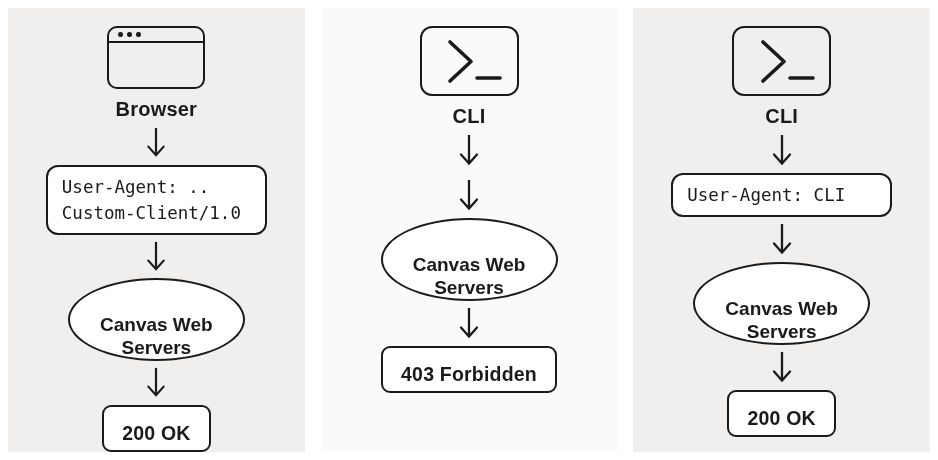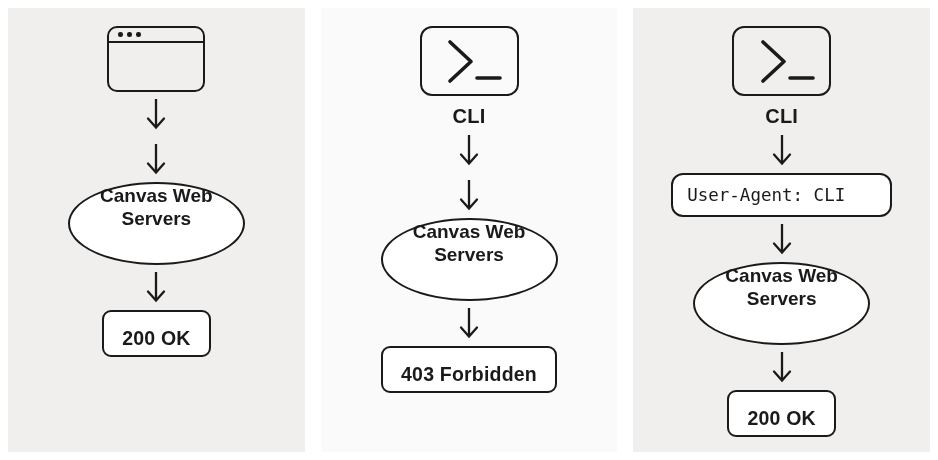--- a/index.html
+++ b/index.html
@@ -61,21 +61,21 @@
     font-size: 17.5px; line-height: 26px;
     white-space: pre-line;
     text-align: left;
   }
 
   
   .ellipse {
     width: 177px; height: 83px;
     background: var(--node-bg);
     border: 2px solid var(--stroke); border-radius: 50%;
-    display: flex; align-items: flex-start; justify-content: center;
+    display: flex; align-items: flex-end; justify-content: center;
     flex-shrink: 0;
   }
   .ellipse .server-label {
     width: 122px; text-align: center;
     font-weight: bold; font-size: 19px; line-height: 23px;
   }
 
   
   .result-box {
     background: var(--node-bg);
@@ -92,24 +92,27 @@
 <div class="diagram">
 
   <div class="panel outer">
     <div class="icon-browser">
       <div class="bar">
         <span class="dot"></span>
         <span class="dot"></span>
         <span class="dot"></span>
       </div>
     </div>
+    <div class="client-label">Browser</div>
     <svg class="arrow" width="26" height="33" viewBox="0 0 26 33">
       <line x1="13" y1="1" x2="13" y2="28" stroke="#1a1a1a" stroke-width="2.3"></line>
       <polyline points="5,20.5 13,29.5 21,20.5" fill="none" stroke="#1a1a1a" stroke-width="2.3" stroke-linecap="round"></polyline>
     </svg>
+    <div class="ua-box">User-Agent: ..
+Custom-Client/1.0</div>
     <svg class="arrow" width="26" height="33" viewBox="0 0 26 33">
       <line x1="13" y1="1" x2="13" y2="28" stroke="#1a1a1a" stroke-width="2.3"></line>
       <polyline points="5,20.5 13,29.5 21,20.5" fill="none" stroke="#1a1a1a" stroke-width="2.3" stroke-linecap="round"></polyline>
     </svg>
     <div class="ellipse">
       <div class="server-label">Canvas Web Servers</div>
     </div>
     <svg class="arrow" width="26" height="33" viewBox="0 0 26 33">
       <line x1="13" y1="1" x2="13" y2="28" stroke="#1a1a1a" stroke-width="2.3"></line>
       <polyline points="5,20.5 13,29.5 21,20.5" fill="none" stroke="#1a1a1a" stroke-width="2.3" stroke-linecap="round"></polyline>

